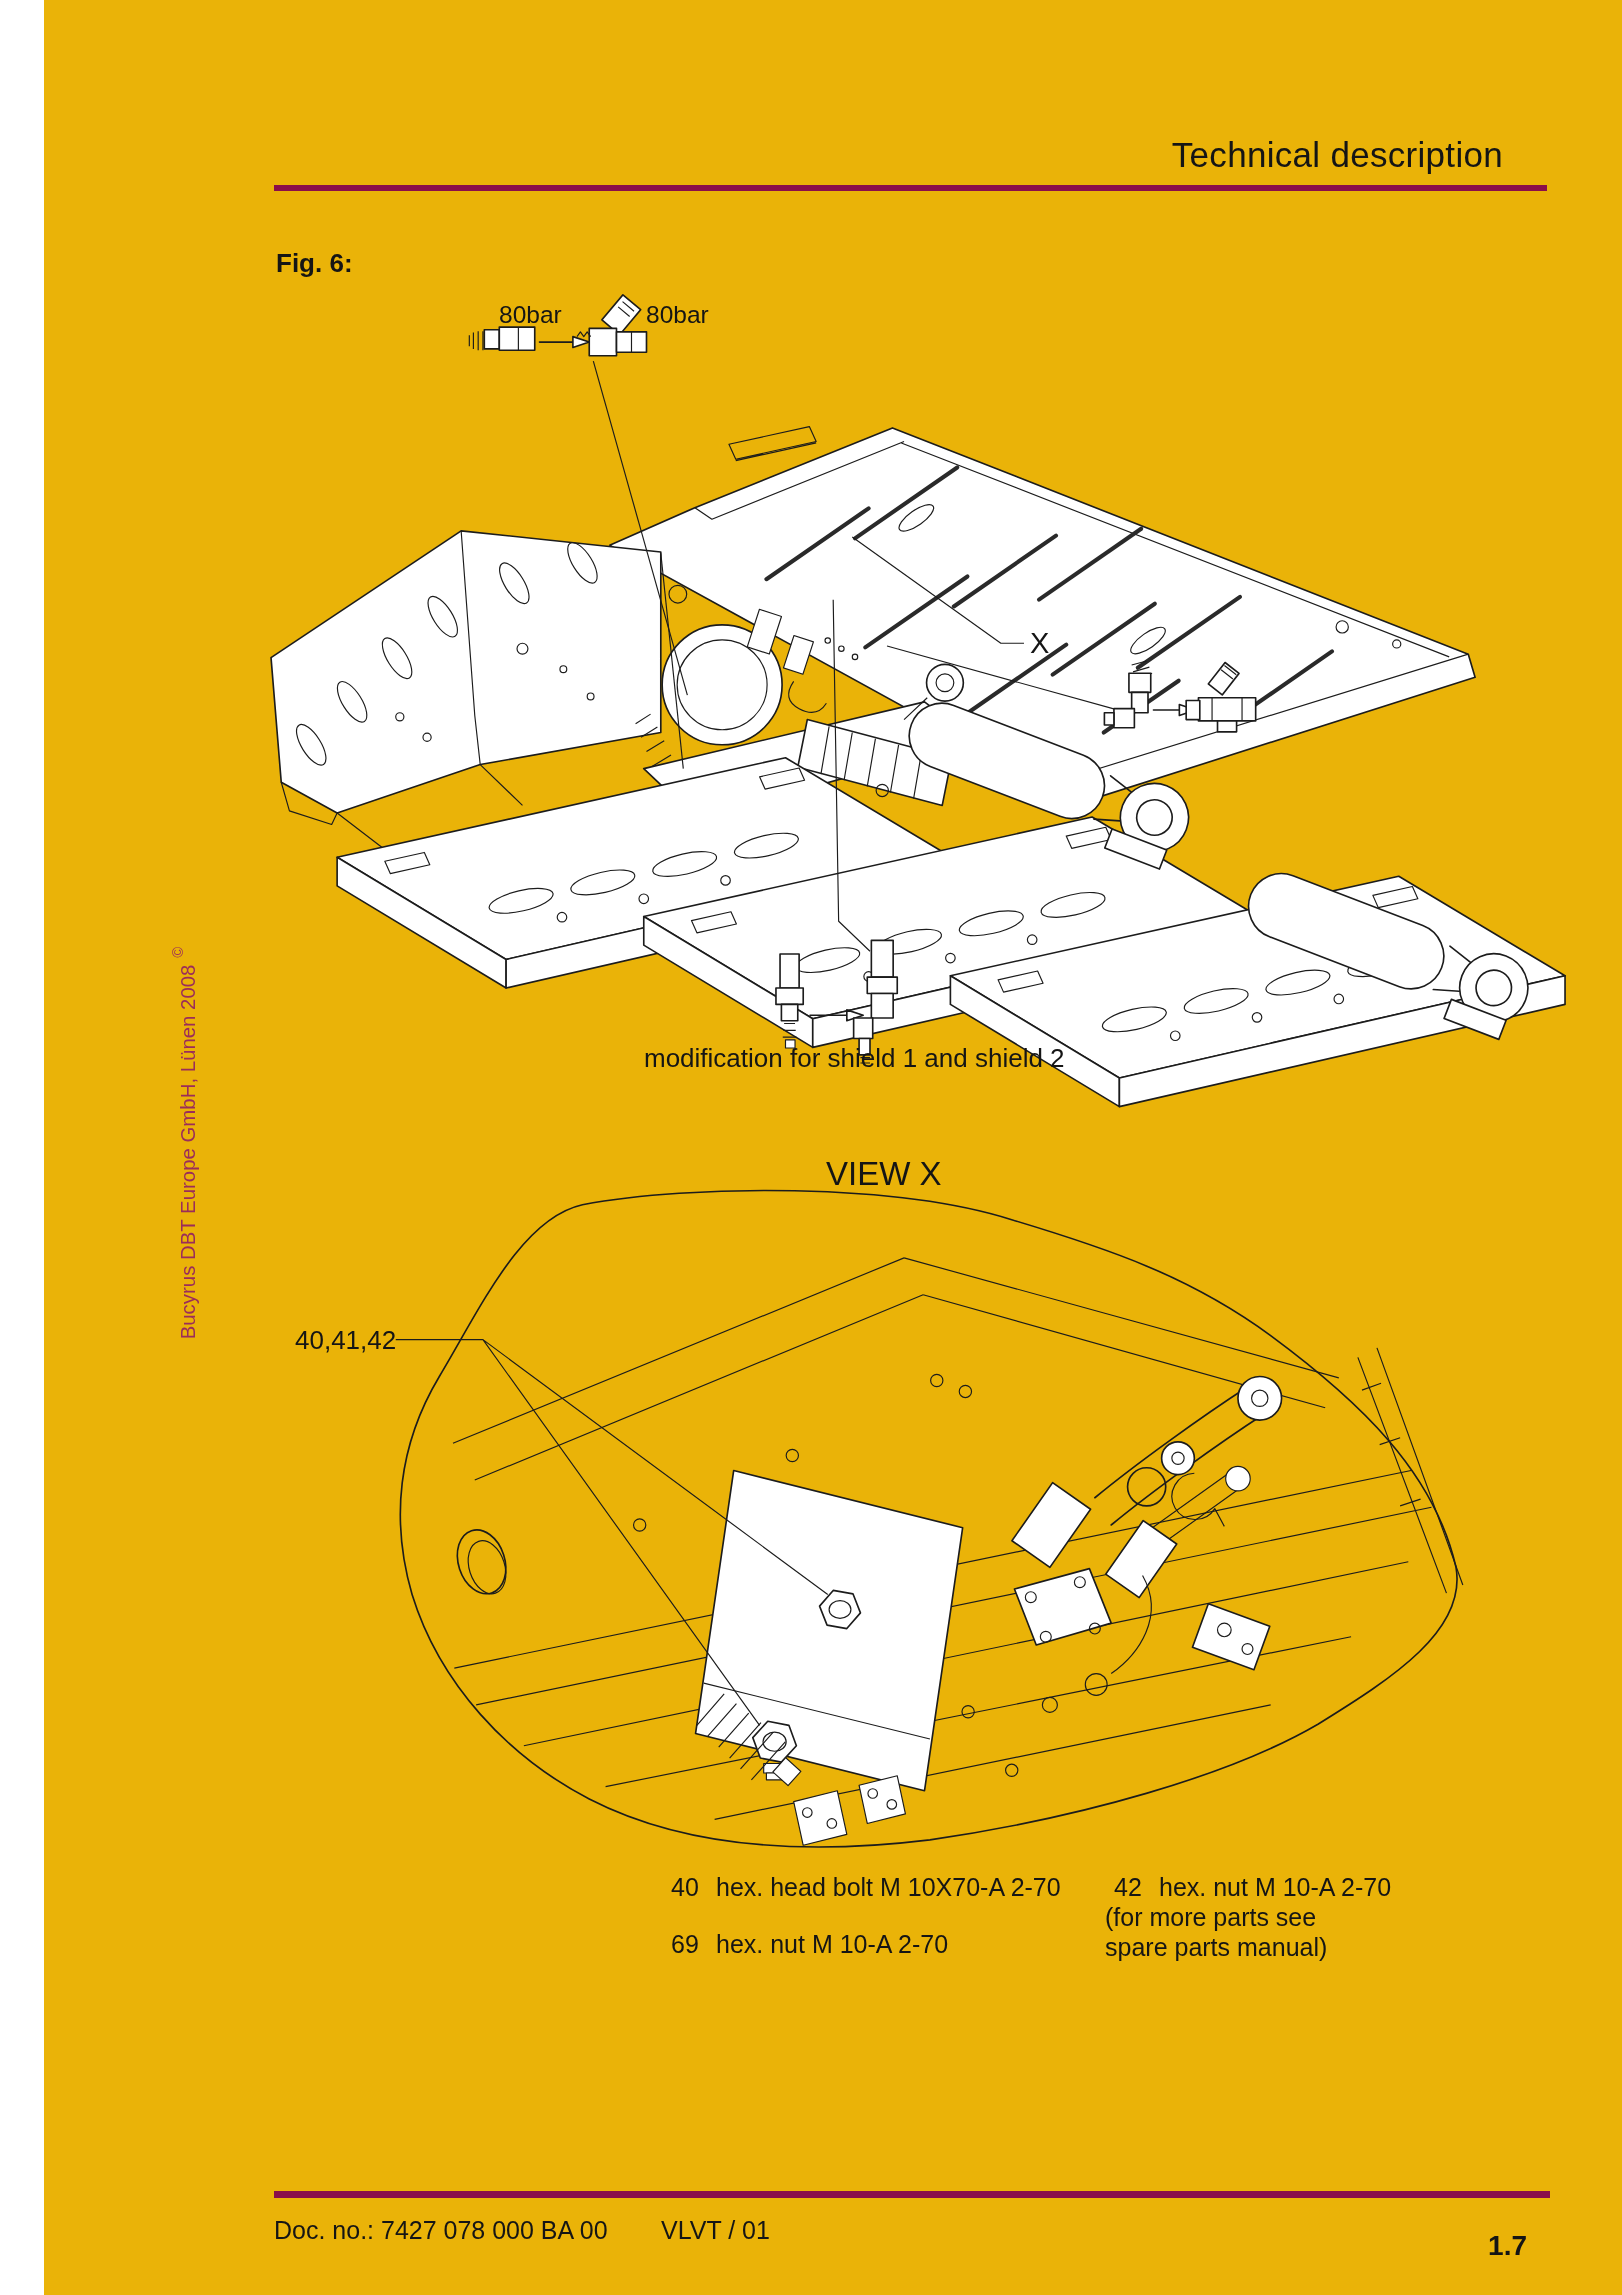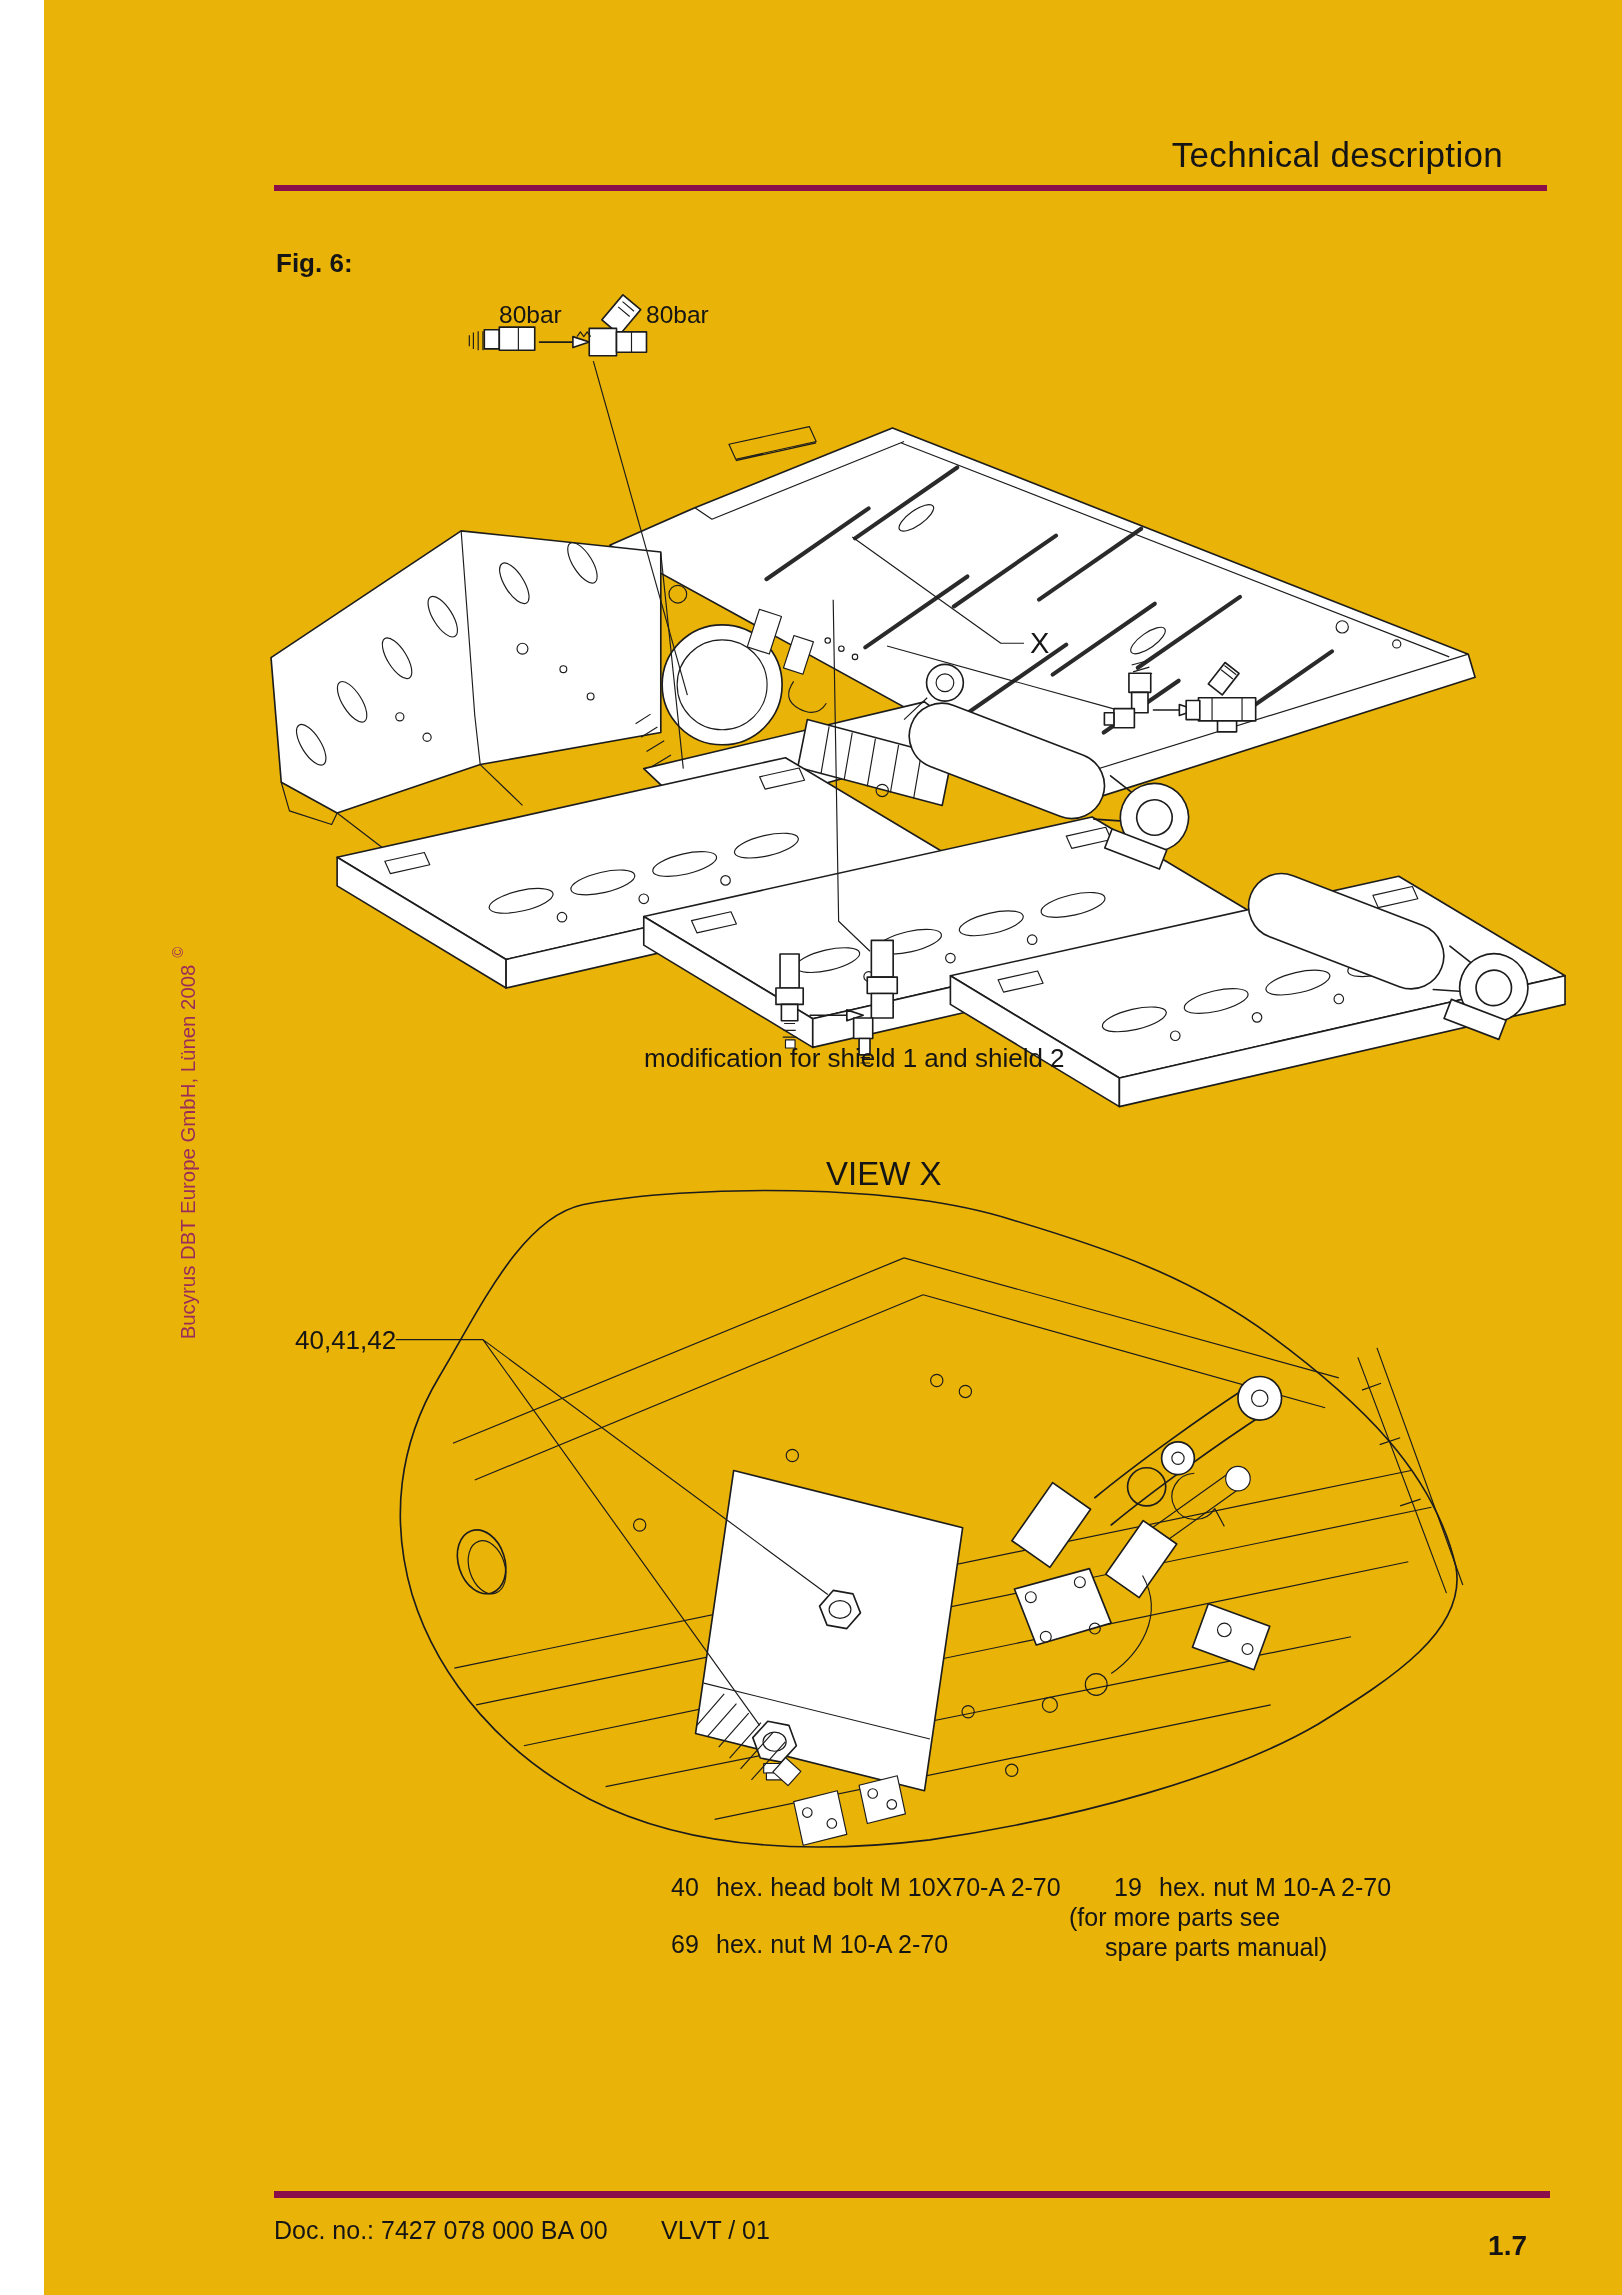--- a/index.html
+++ b/index.html
@@ -289,23 +289,23 @@
   <div class="t marker" style="left:986px;top:627px;">X</div>
   <div class="t lbl38" style="left:600px;top:1044px;">modification for shield 1 and shield 2</div>
   <div class="t marker" style="left:782px;top:1155px;font-size:33px;">VIEW X</div>
   <div class="t lbl38" style="left:251px;top:1326px;">40,41,42</div>
 
   <div>
     <div class="t parts" style="left:627px;top:1873px;">40</div>
     <div class="t parts" style="left:672px;top:1873px;">hex. head bolt M 10X70-A 2-70</div>
     <div class="t parts" style="left:627px;top:1930px;">69</div>
     <div class="t parts" style="left:672px;top:1930px;">hex. nut M 10-A 2-70</div>
-    <div class="t parts" style="left:1070px;top:1873px;">19</div>
+    <div class="t parts" style="left:1070px;top:1873px;">42</div>
     <div class="t parts" style="left:1115px;top:1873px;">hex. nut M 10-A 2-70</div>
-    <div class="t parts" style="left:1025px;top:1903px;">(for more parts see</div>
+    <div class="t parts" style="left:1061px;top:1903px;">(for more parts see</div>
     <div class="t parts" style="left:1061px;top:1933px;">spare parts manual)</div>
   </div>
 
   <div class="sidebar">
     <span>Bucyrus DBT Europe GmbH, Lünen 2008</span><sup>©</sup>
   </div>
 
   <div class="rule" style="left:230px;top:2191px;width:1276px;height:6.8px;"></div>
   <div class="t parts" style="left:230px;top:2216px;">Doc. no.: 7427 078 000 BA 00</div>
   <div class="t parts" style="left:617px;top:2216px;">VLVT / 01</div>

